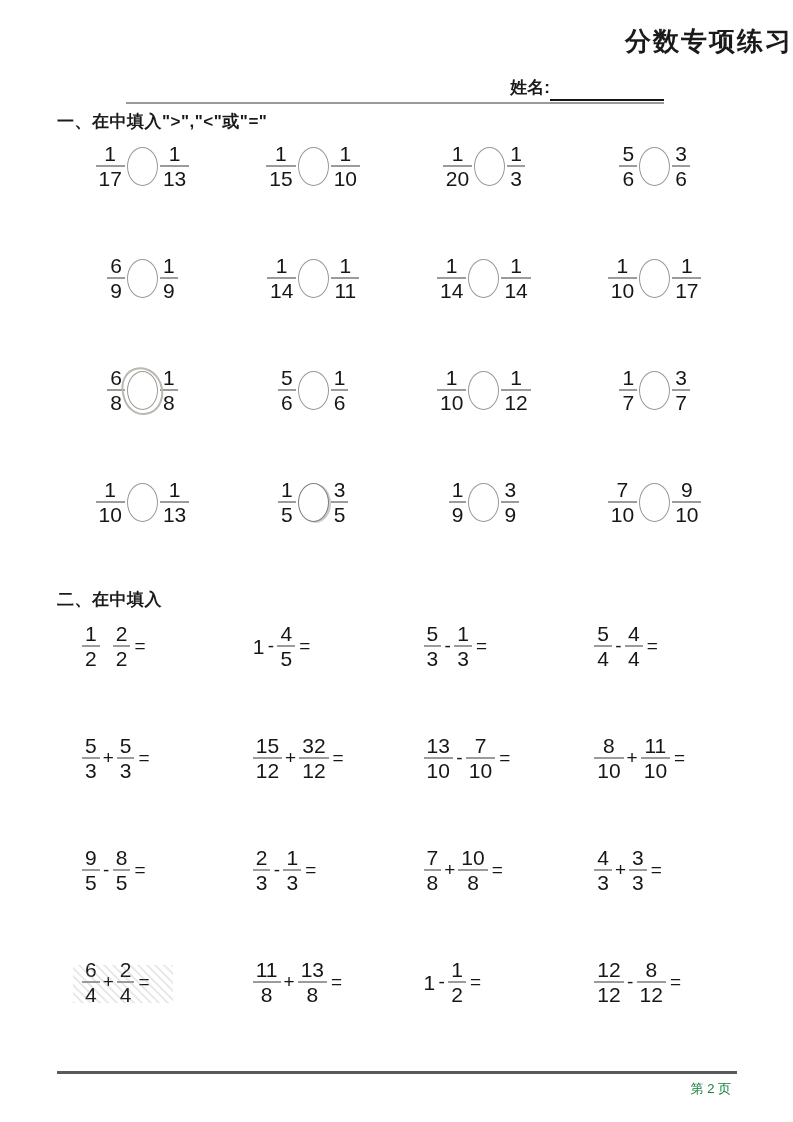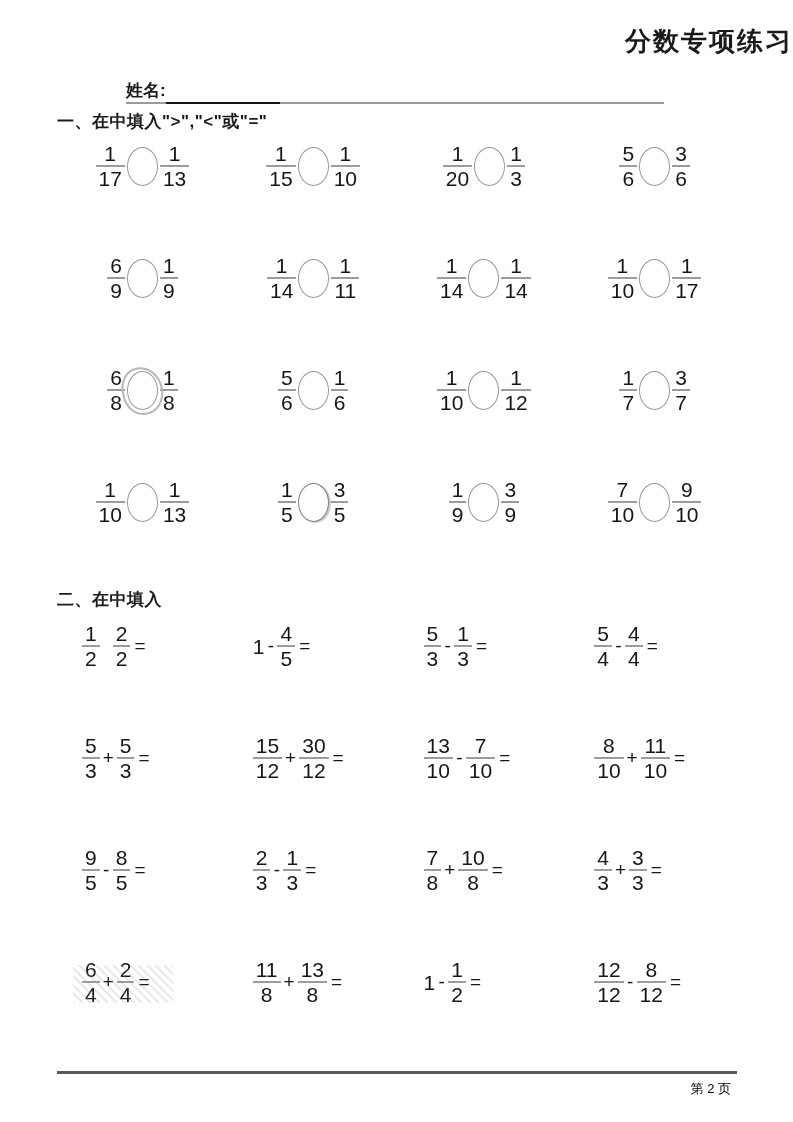--- a/index.html
+++ b/index.html
@@ -13,21 +13,21 @@
     overflow:hidden;
   }
   .title{
     position:absolute;top:24px;left:0;width:100%;
     text-align:right;font-size:26px;font-weight:bold;letter-spacing:2px;
   }
   .header-row{
     position:absolute;top:76px;left:126px;width:538px;height:26px;
     display:flex;align-items:flex-end;
     border-bottom:2px solid #9a9a9a;
-    font-size:17px;font-weight:bold;
+    font-size:17px;font-weight:bold;flex-direction:column;
   }
   .hfield{display:flex;align-items:flex-end;}
   .hline{display:inline-block;height:4px;border-bottom:2.5px solid #161616;margin-bottom:-2px;}
   .hline.w1{width:114px;}
   .hline.w2{width:116px;}
   .hline.w3{width:148px;}
   .sec-heading{
     position:absolute;left:57px;
     font-size:17px;font-weight:bold;letter-spacing:0.5px;
   }
@@ -64,21 +64,21 @@
     transform:rotate(-10deg);pointer-events:none;
   }
   .mark-shadow .circle{border-color:#7f7f7f;box-shadow:2px 1px 0 rgba(160,160,160,.55);}
   .mark-smudge::before{
     content:"";position:absolute;left:16px;top:14px;width:100px;height:38px;
     background:repeating-linear-gradient(45deg,rgba(150,150,150,.20) 0 2px,transparent 2px 6px);
     filter:blur(.6px);pointer-events:none;
   }
 
   .footer-line{position:absolute;left:57px;top:1071px;width:680px;height:3px;background:#5a5a5a;}
-  .footer-text{position:absolute;top:1080px;right:62px;font-size:13px;color:#000000;}
+  .footer-text{position:absolute;top:1080px;right:62px;font-size:13px;color:#15803d;}
 </style>
 </head>
 <body>
 
 <div class="page">
 
   <div class="title">分数专项练习</div>
 
   <div class="header-row">
     <span class="hfield">
@@ -402,21 +402,21 @@
         <span class="eq">=</span>
       </div>
       <div class="op-cell">
         <span class="frac">
           <span class="fn">15</span>
           <span class="fb"></span>
           <span class="fd">12</span>
         </span>
         <span class="opr">+</span>
         <span class="frac">
-          <span class="fn">30</span>
+          <span class="fn">32</span>
           <span class="fb"></span>
           <span class="fd">12</span>
         </span>
         <span class="eq">=</span>
       </div>
       <div class="op-cell">
         <span class="frac">
           <span class="fn">13</span>
           <span class="fb"></span>
           <span class="fd">10</span>

